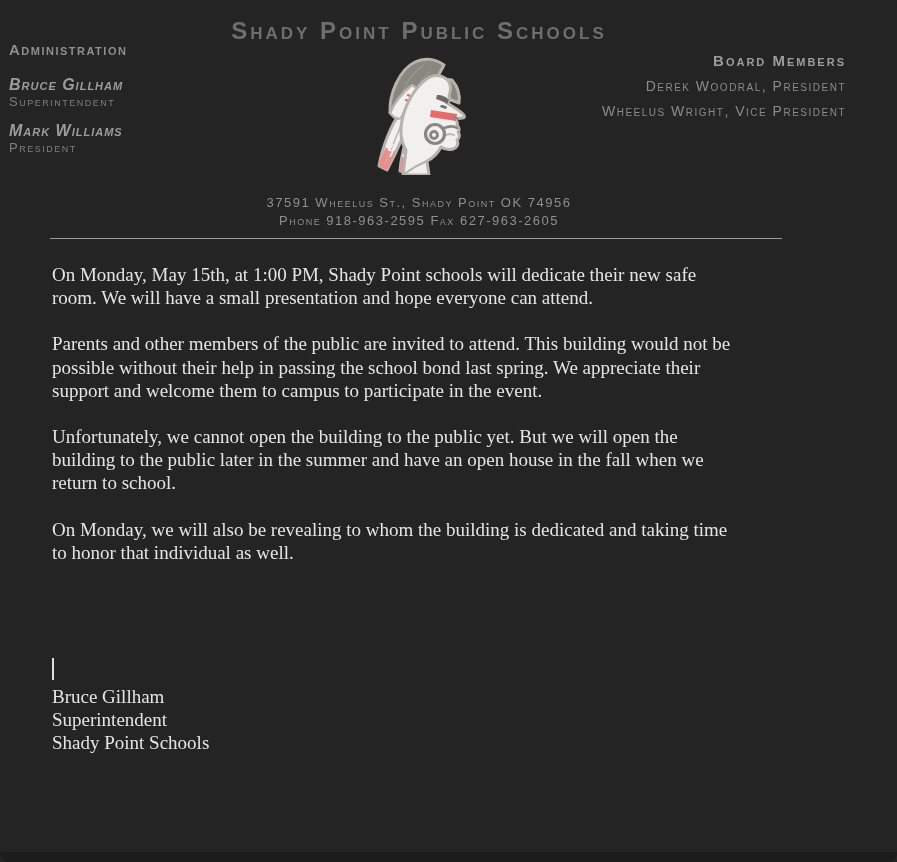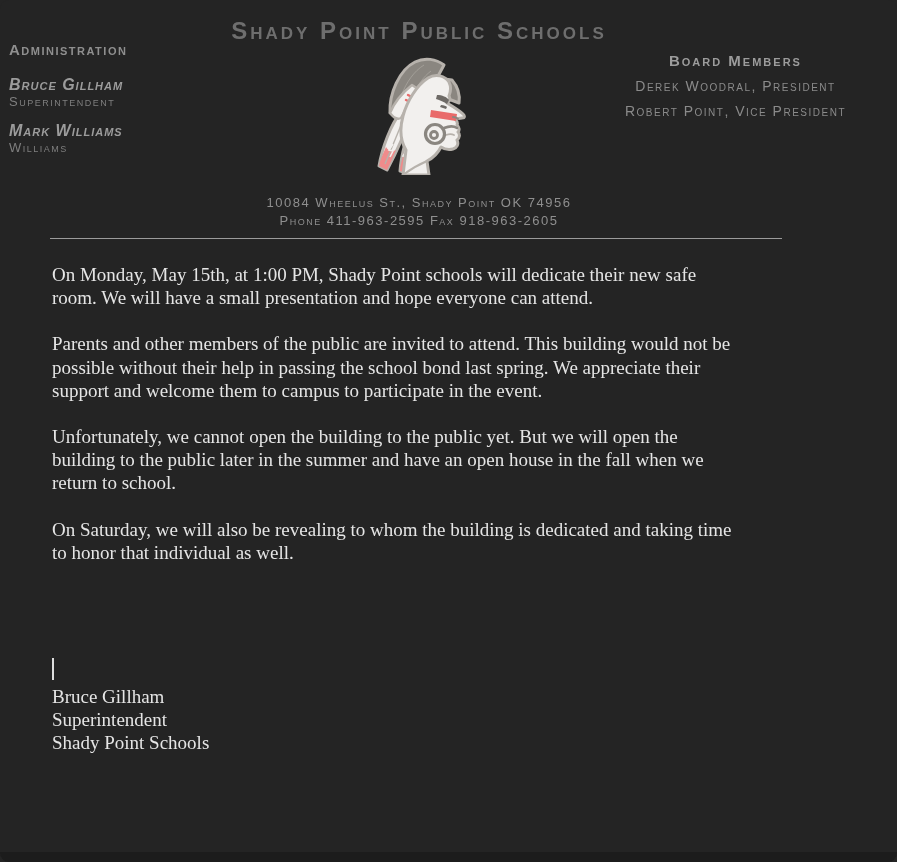--- a/index.html
+++ b/index.html
@@ -27,21 +27,21 @@
   .admin-block .block-heading{margin-bottom:17px;}
   .person-name{
     font-weight:700;font-style:italic;font-size:16px;line-height:18px;
     font-variant:small-caps;letter-spacing:1px;color:#9c9c9c;
   }
   .person-role{
     font-size:13px;line-height:16px;
     font-variant:small-caps;letter-spacing:1.5px;color:#7f7f7f;
     margin-bottom:12px;
   }
-  .board-block{position:absolute;right:51px;top:52px;text-align:center;}
+  .board-block{position:absolute;right:51px;top:52px;text-align:right;}
   .board-block .block-heading{letter-spacing:2px;color:#9c9c9c;line-height:18px;}
   .board-member{
     font-size:14px;line-height:17px;margin-top:8px;
     font-variant:small-caps;letter-spacing:1.5px;color:#8b8b8b;
   }
   .mascot{position:absolute;left:357px;top:56px;width:121px;height:119px;}
   .address{
     position:absolute;top:194px;left:0;width:838px;text-align:center;
     font-size:13px;line-height:17.5px;
     font-variant:small-caps;letter-spacing:1.5px;color:#8f8f8f;
@@ -78,21 +78,21 @@
   <div class="school-title">Shady Point Public Schools</div>
 
   <div class="admin-block">
     <div class="block-heading">Administration</div>
     <div>
       <div class="person-name">Bruce Gillham</div>
       <div class="person-role">Superintendent</div>
     </div>
     <div>
       <div class="person-name">Mark Williams</div>
-      <div class="person-role">Williams</div>
+      <div class="person-role">President</div>
     </div>
   </div>
 
   <div class="mascot">
     <svg viewBox="0 0 121 119" width="121" height="119" aria-hidden="true">
 
       <path d="M44,56 C34,68 25,92 22,110 L30,114 C39,97 49,74 53,61 Z" fill="#f2f0ee" stroke="#b7b2ac" stroke-width="3" stroke-linejoin="round"></path>
       <path d="M29,91 C26,98 23,104 22,110 L30,114 C33,108 36,101 39,94 C36,96 31,95 29,91 Z" fill="#ef8b8b"></path>
       <path d="M47,62 L28,108" stroke="#b7b2ac" stroke-width="1.4" fill="none"></path>
       <path d="M33,101 L36,95 L32,94 L36,88" stroke="#f2f0ee" stroke-width="1.6" fill="none"></path>
@@ -122,40 +122,40 @@
       <circle cx="78" cy="78" r="9.5" fill="#f2f0ee" stroke="#8a8680" stroke-width="3.2"></circle>
       <circle cx="77" cy="79" r="3.5" fill="none" stroke="#8a8680" stroke-width="2.8"></circle>
 
       <path d="M46,119 C55,112 63,108 70,105" stroke="#b7b2ac" stroke-width="2" fill="none"></path>
     </svg>
   </div>
 
   <div class="board-block">
     <div class="block-heading">Board Members</div>
     <div class="board-member">Derek Woodral, President</div>
-    <div class="board-member">Robert Point, Vice President</div>
+    <div class="board-member">Wheelus Wright, Vice President</div>
   </div>
 
   <div class="address">
-    <div>10084 Wheelus St., Shady Point OK 74956</div>
-    <div>Phone 411-963-2595 Fax 918-963-2605</div>
+    <div>37591 Wheelus St., Shady Point OK 74956</div>
+    <div>Phone 918-963-2595 Fax 627-963-2605</div>
   </div>
 
   <hr class="divider">
 
   <div class="letter-body">
     <p>On Monday, May 15th, at 1:00 PM, Shady Point schools will dedicate their new safe
 room. We will have a small presentation and hope everyone can attend.</p>
     <p>Parents and other members of the public are invited to attend. This building would not be
 possible without their help in passing the school bond last spring. We appreciate their
 support and welcome them to campus to participate in the event.</p>
     <p>Unfortunately, we cannot open the building to the public yet. But we will open the
 building to the public later in the summer and have an open house in the fall when we
 return to school.</p>
-    <p>On Saturday, we will also be revealing to whom the building is dedicated and taking time
+    <p>On Monday, we will also be revealing to whom the building is dedicated and taking time
 to honor that individual as well.</p>
     <div class="cursor-spacer"></div>
     <div class="caret-line">
       <span class="text-caret"></span>
     </div>
     <div class="signature">Bruce Gillham
 Superintendent
 Shady Point Schools</div>
   </div>
 

